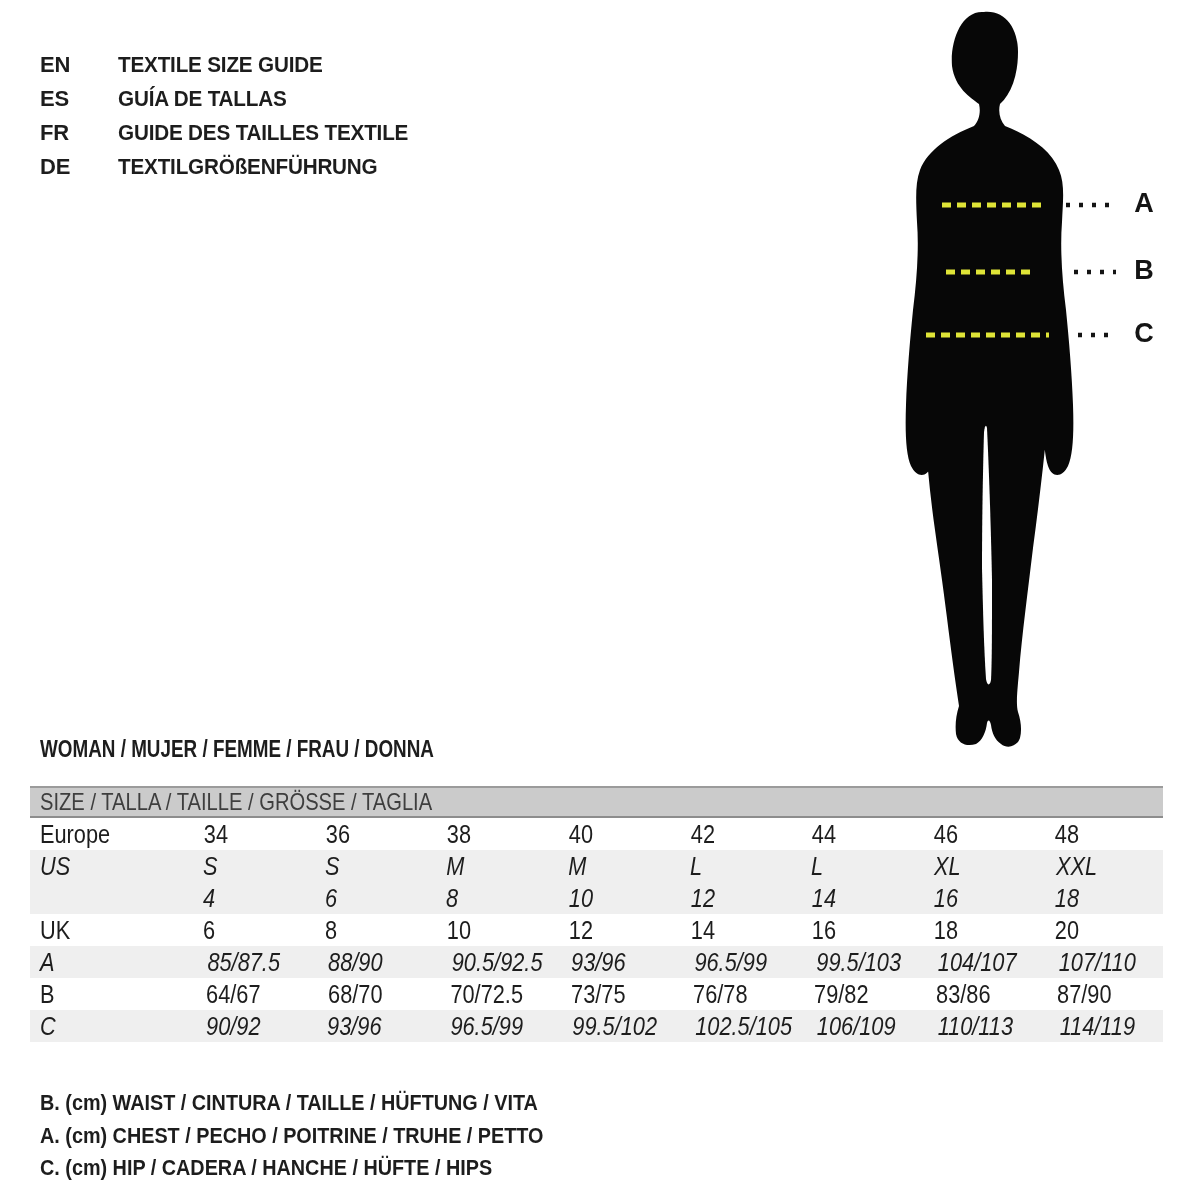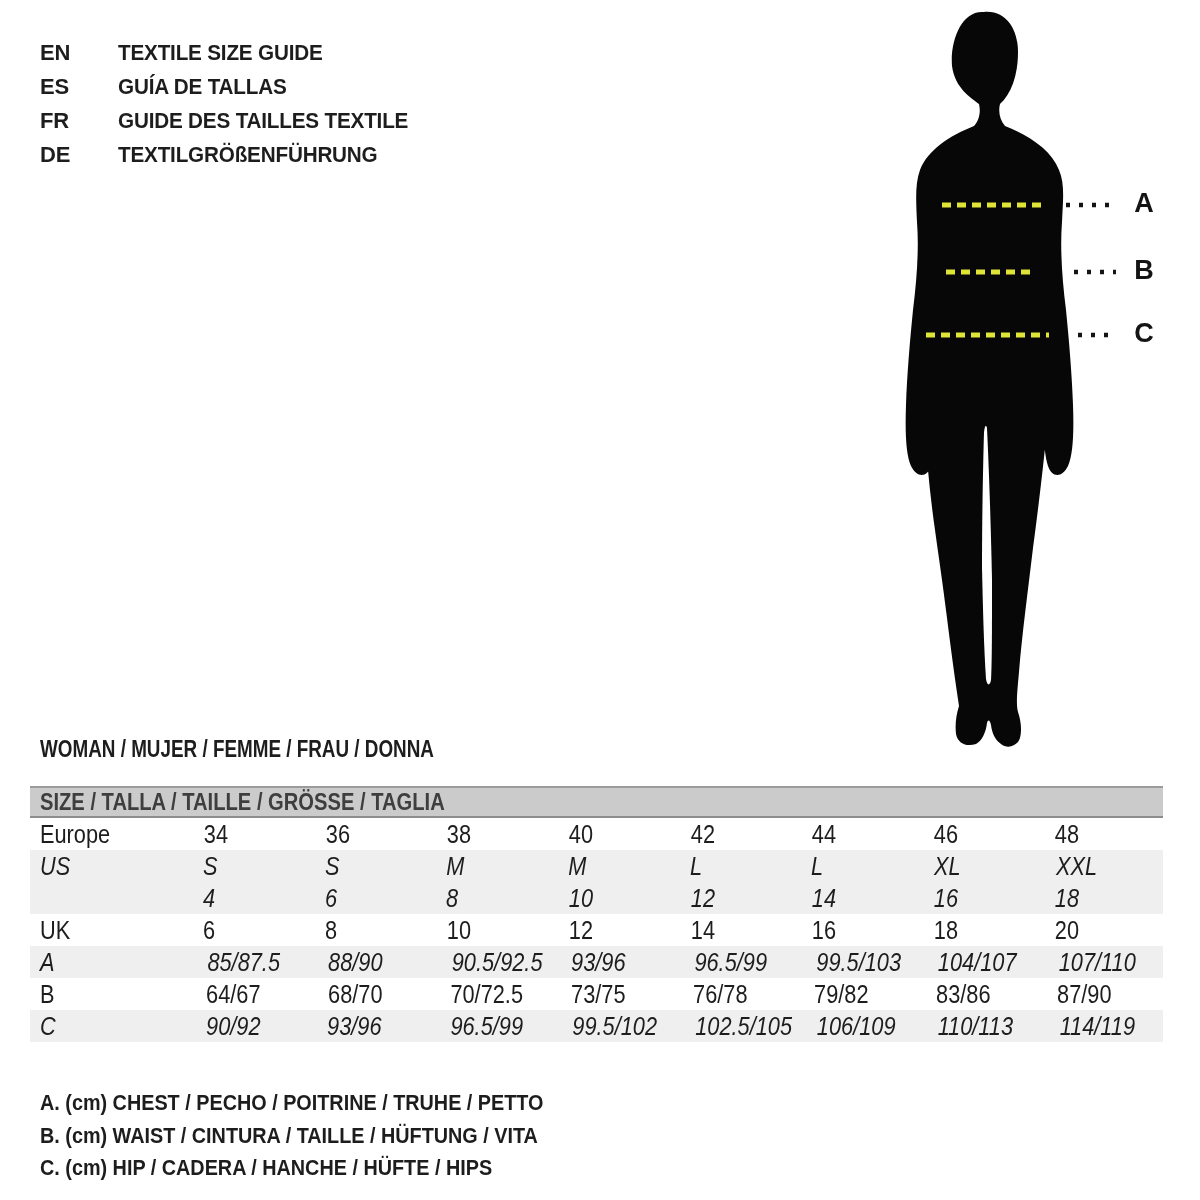--- a/index.html
+++ b/index.html
@@ -3,39 +3,39 @@
 <meta charset="utf-8">
 <style>
   html,body{margin:0;padding:0;}
   body{
     width:1200px;height:1200px;position:relative;background:#ffffff;
     font-family:"Liberation Sans",sans-serif;color:#1d1d1d;overflow:hidden;
   }
   .abs{position:absolute;}
 
   
-  .lang-block{left:40px;top:36px;}
+  .lang-block{left:40px;top:48px;}
   .lang-row{display:flex;line-height:34px;font-weight:bold;font-size:22px;letter-spacing:-0.2px;}
   .lang-code{width:78px;flex:0 0 78px;}
   .lang-text span{display:inline-block;transform:scaleX(0.94);transform-origin:left center;white-space:nowrap;}
 
   
   .figure-svg{left:850px;top:0px;}
   .measure-label{position:absolute;width:44px;text-align:center;font-size:27px;font-weight:bold;color:#141414;}
 
   
   .section-title{left:40px;top:736px;font-size:23px;font-weight:bold;text-align:right;}
   .section-title span{display:inline-block;transform:scaleX(0.82);transform-origin:left center;white-space:nowrap;}
 
   
   .size-table{left:30px;top:786px;width:1133px;font-size:25px;}
   .thead{
     height:28px;line-height:28px;background:#cbcbcb;
     border-top:2px solid #9b9b9b;border-bottom:2px solid #8d8d8d;
-    padding-left:10px;font-weight:bold;font-size:24px;color:#3e3e3e;
+    padding-left:10px;font-weight:normal;font-size:24px;color:#3e3e3e;
   }
   .thead span{display:inline-block;transform:scaleX(0.84);transform-origin:left center;white-space:nowrap;}
   .trow{display:grid;grid-template-columns:160px repeat(8,1fr);height:32px;line-height:32px;gap:12px;}
   .trow.shaded{background:#efefef;font-style:italic;}
   .tlabel{padding-left:10px;text-align:left;}
   .tcell{text-align:left;}
   .tlabel span,.tcell span{display:inline-block;transform:scaleX(0.87);white-space:nowrap;}
   .tlabel span{transform-origin:left center;}
 
   
@@ -190,16 +190,16 @@
     <div class="tcell"><span>96.5/99</span></div>
     <div class="tcell"><span>99.5/102</span></div>
     <div class="tcell"><span>102.5/105</span></div>
     <div class="tcell"><span>106/109</span></div>
     <div class="tcell"><span>110/113</span></div>
     <div class="tcell"><span>114/119</span></div>
   </div>
 </div>
 
 <div class="abs legend">
+  <div class="legend-line"><span>B. (cm) WAIST / CINTURA / TAILLE / HÜFTUNG / VITA</span></div>
   <div class="legend-line"><span>A. (cm) CHEST / PECHO / POITRINE / TRUHE / PETTO</span></div>
-  <div class="legend-line"><span>B. (cm) WAIST / CINTURA / TAILLE / HÜFTUNG / VITA</span></div>
   <div class="legend-line"><span>C. (cm) HIP / CADERA / HANCHE / HÜFTE / HIPS</span></div>
 </div>
 
 </body></html>

